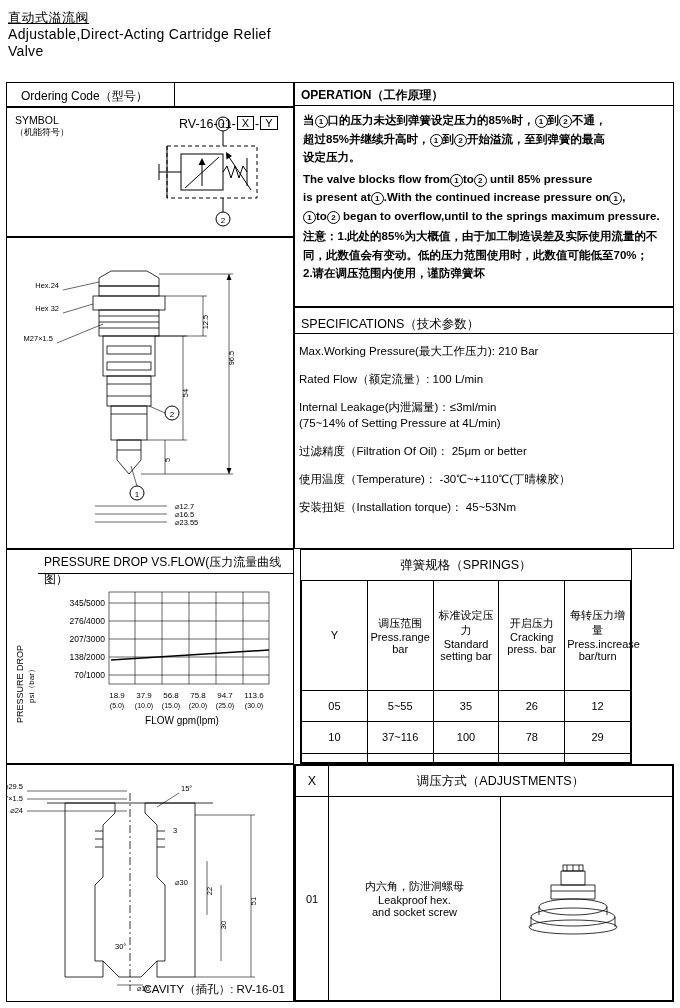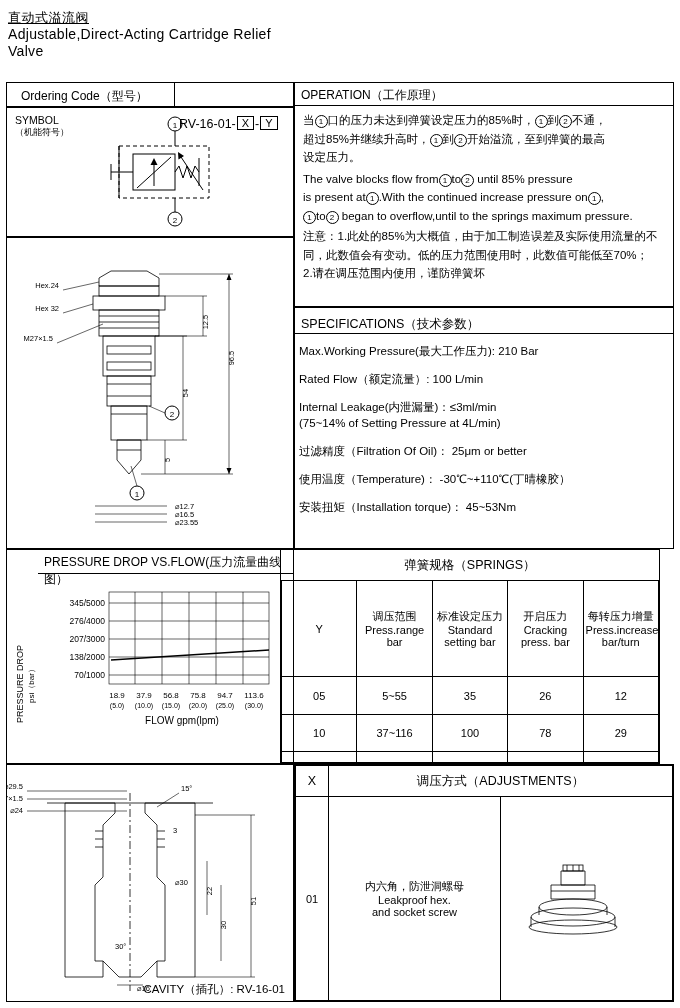--- a/index.html
+++ b/index.html
@@ -67,37 +67,37 @@
     display: inline-block;
     border: 1px solid #000;
     padding: 0px 4px;
     line-height: 12px;
     font-size: 11px;
     margin: 0 1px;
     vertical-align: 1px;
   }
 
   
-  #symbol-box { left: 6px; top: 107px; width: 288px; height: 130px; }
+  #symbol-box { left: 6px; top: 107px; width: 288px; height: 130px; padding-left: 48px; }
   #symbol-label {
     position: absolute; left: 8px; top: 6px; font-size: 10.5px; line-height: 12px;
   }
 
   
   #dim-box { left: 6px; top: 237px; width: 288px; height: 312px; }
 
   
   #pd-box { left: 6px; top: 549px; width: 288px; height: 215px; }
   #pd-box .hdr { height: 24px; margin-left: 31px; }
 
   
   #cavity-box { left: 6px; top: 764px; width: 288px; height: 238px; }
 
   
-  #op-box { left: 294px; top: 82px; width: 380px; height: 225px; }
+  #op-box { left: 294px; top: 82px; width: 380px; height: 225px; font-weight: bold; }
   #op-box .hdr { height: 23px; }
   #op-text {
     position: absolute; left: 0; top: 23px; right: 0; bottom: 0;
     padding: 6px 8px; font-size: 11.5px; line-height: 17.5px;
     box-sizing: border-box;
   }
   #op-text p { margin: 0 0 1px 0; }
   .circnum {
     display: inline-block;
     width: 11px; height: 11px;
@@ -114,21 +114,21 @@
   #spec-box .hdr { height: 26px; font-size: 12.5px; padding-top: 8px; }
   #spec-list {
     position: absolute; left: 0; top: 26px; right: 0; bottom: 0;
     padding: 9px 4px; font-size: 11.5px; line-height: 16px;
     box-sizing: border-box;
   }
   #spec-list .item { margin-bottom: 12px; }
   #spec-list .sub { display: block; }
 
   
-  #spring-box { left: 280px; top: 549px; width: 380px; height: 215px; }
+  #spring-box { left: 300px; top: 549px; width: 332px; height: 215px; }
   #spring-box table {
     border-collapse: collapse;
     width: 100%;
     height: 100%;
     font-size: 11px;
     table-layout: fixed;
   }
   #spring-box td, #spring-box th {
     border: 1px solid #000;
     text-align: center;

